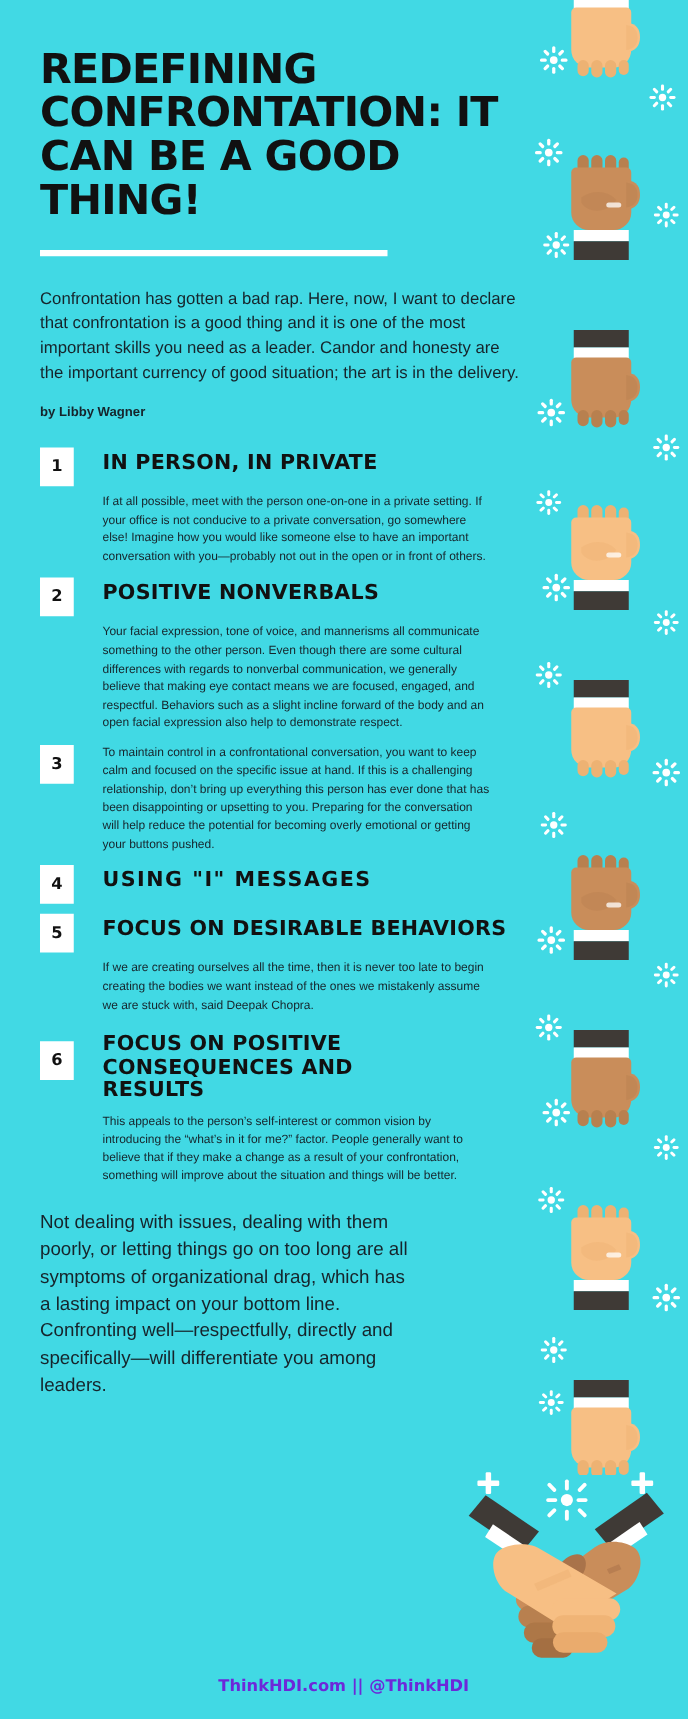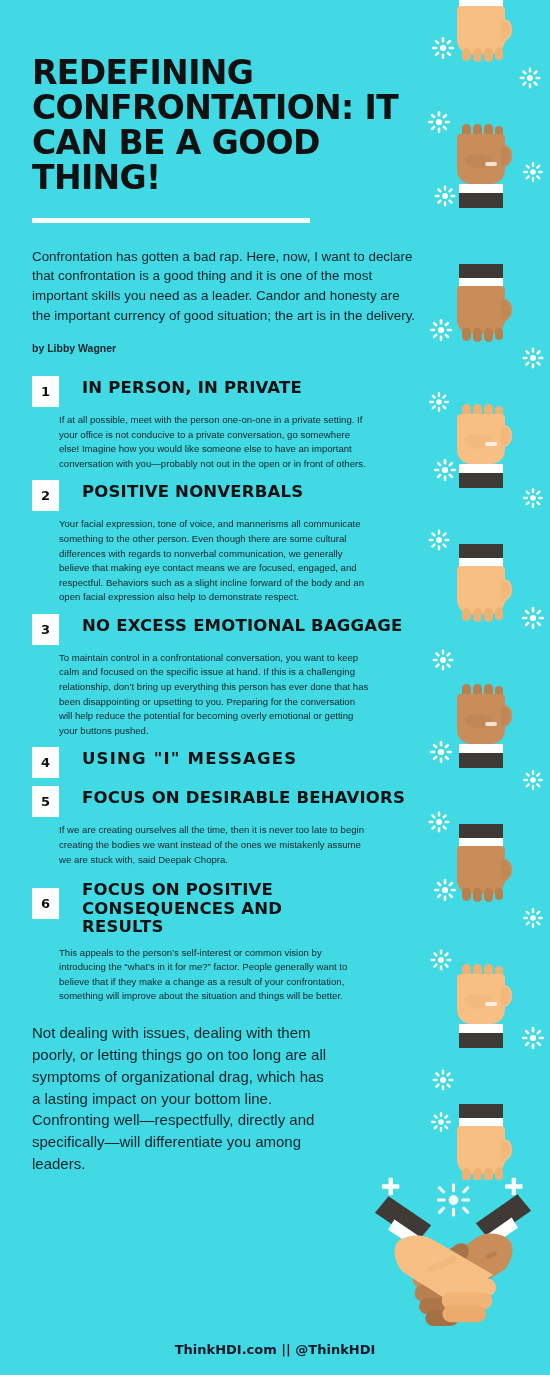--- a/index.html
+++ b/index.html
@@ -26,21 +26,21 @@
   
   #content {
     position:absolute;
     top:0; left:0;
     width:430px;
     padding:0 0 0 32px;
     z-index:3;
   }
 
   #title {
-    margin-top:56px;
+    margin-top:38px;
     font-family:"DejaVu Sans", sans-serif;
     font-weight:bold;
     font-size:33px;
     line-height:1.06;
     letter-spacing:-0.6px;
     color:#111111;
     text-transform:uppercase;
     width:390px;
   }
 
@@ -93,21 +93,21 @@
     font-size:16.5px;
     line-height:1.12;
     letter-spacing:0.2px;
     color:#111111;
     text-transform:uppercase;
     padding-top:3px;
     min-height:28px;
   }
 
   .sec-body {
-    margin-left:27px;
+    margin-left:50px;
     margin-top:9px;
     width:310px;
     font-size:9.6px;
     line-height:1.52;
     color:#16242b;
     font-weight:500;
   }
 
   .section.tall .num-box { top:10px; }
 
@@ -122,21 +122,21 @@
   }
 
   #footer {
     position:absolute;
     left:0; right:0;
     bottom:18px;
     text-align:center;
     font-family:"DejaVu Sans", sans-serif;
     font-weight:bold;
     font-size:13px;
-    color:#0f172a;
+    color:#6d28d9;
     z-index:4;
   }
 
   
   #handshake {
     position:absolute;
     right:4px;
     bottom:45px;
     width:185px;
     height:160px;
@@ -610,21 +610,20 @@
     </div>
 
     <div class="section" style="margin-bottom:9px;">
       <div class="num-box">2</div>
       <div class="sec-head">POSITIVE NONVERBALS</div>
       <div class="sec-body">Your facial expression, tone of voice, and mannerisms all communicate something to the other person. Even though there are some cultural differences with regards to nonverbal communication, we generally believe that making eye contact means we are focused, engaged, and respectful. Behaviors such as a slight incline forward of the body and an open facial expression also help to demonstrate respect.</div>
     </div>
 
     <div class="section" style="margin-bottom:9px;">
       <div class="num-box">3</div>
-      <div class="sec-head">NO EXCESS EMOTIONAL BAGGAGE</div>
       <div class="sec-body">To maintain control in a confrontational conversation, you want to keep calm and focused on the specific issue at hand. If this is a challenging relationship, don’t bring up everything this person has ever done that has been disappointing or upsetting to you. Preparing for the conversation will help reduce the potential for becoming overly emotional or getting your buttons pushed.</div>
     </div>
 
     <div class="section" style="margin-bottom:11px;">
       <div class="num-box">4</div>
       <div class="sec-head" style="letter-spacing:1.2px;">USING "I" MESSAGES</div>
     </div>
 
     <div class="section" style="margin-bottom:11px;">
       <div class="num-box">5</div>

